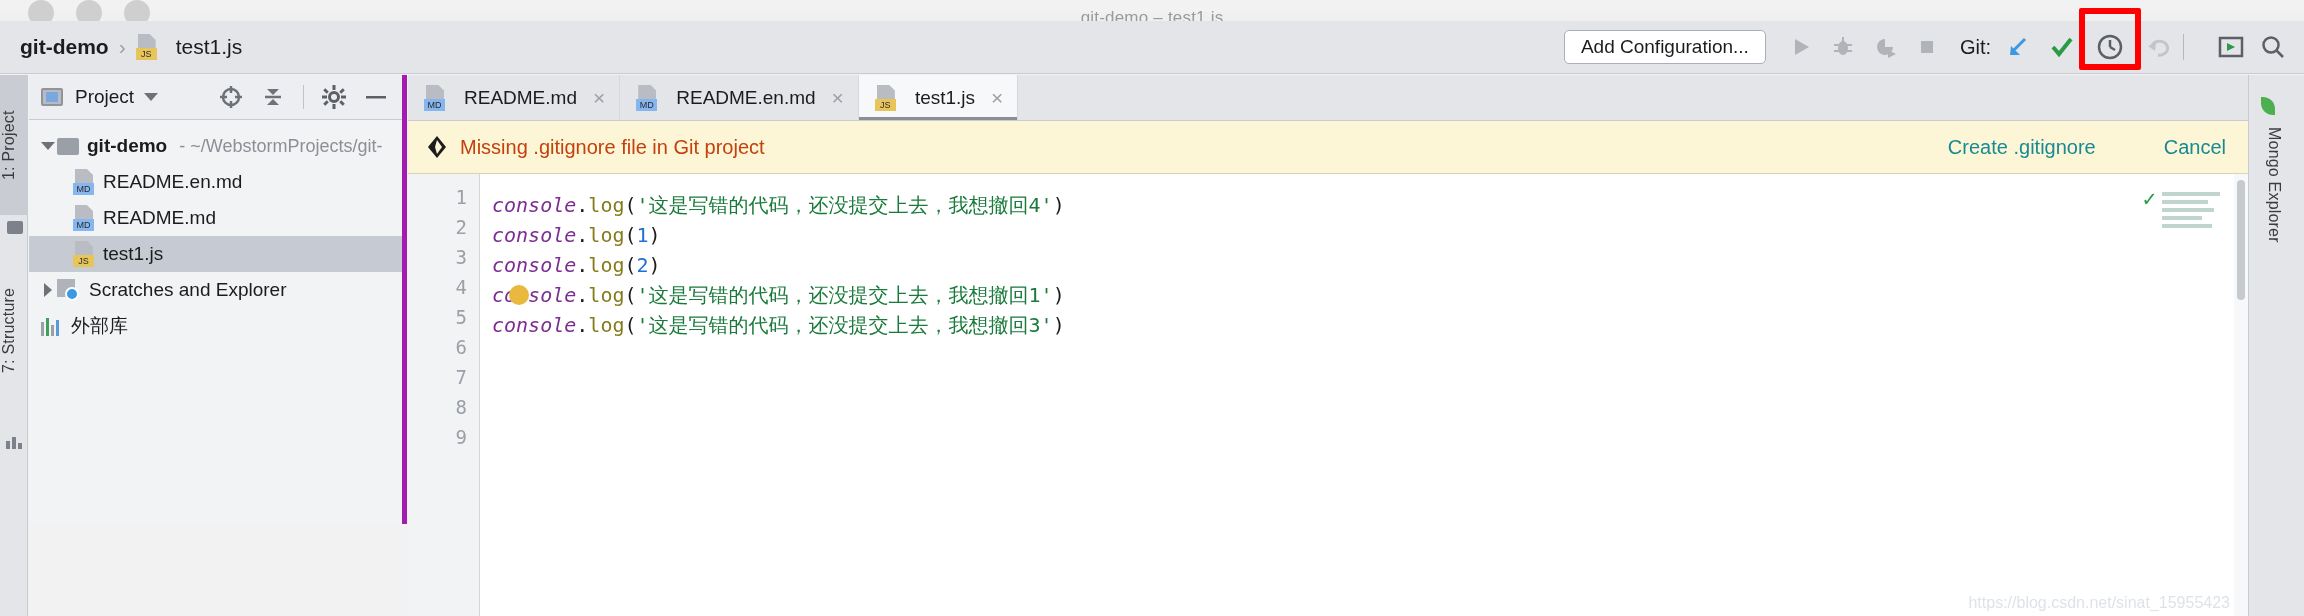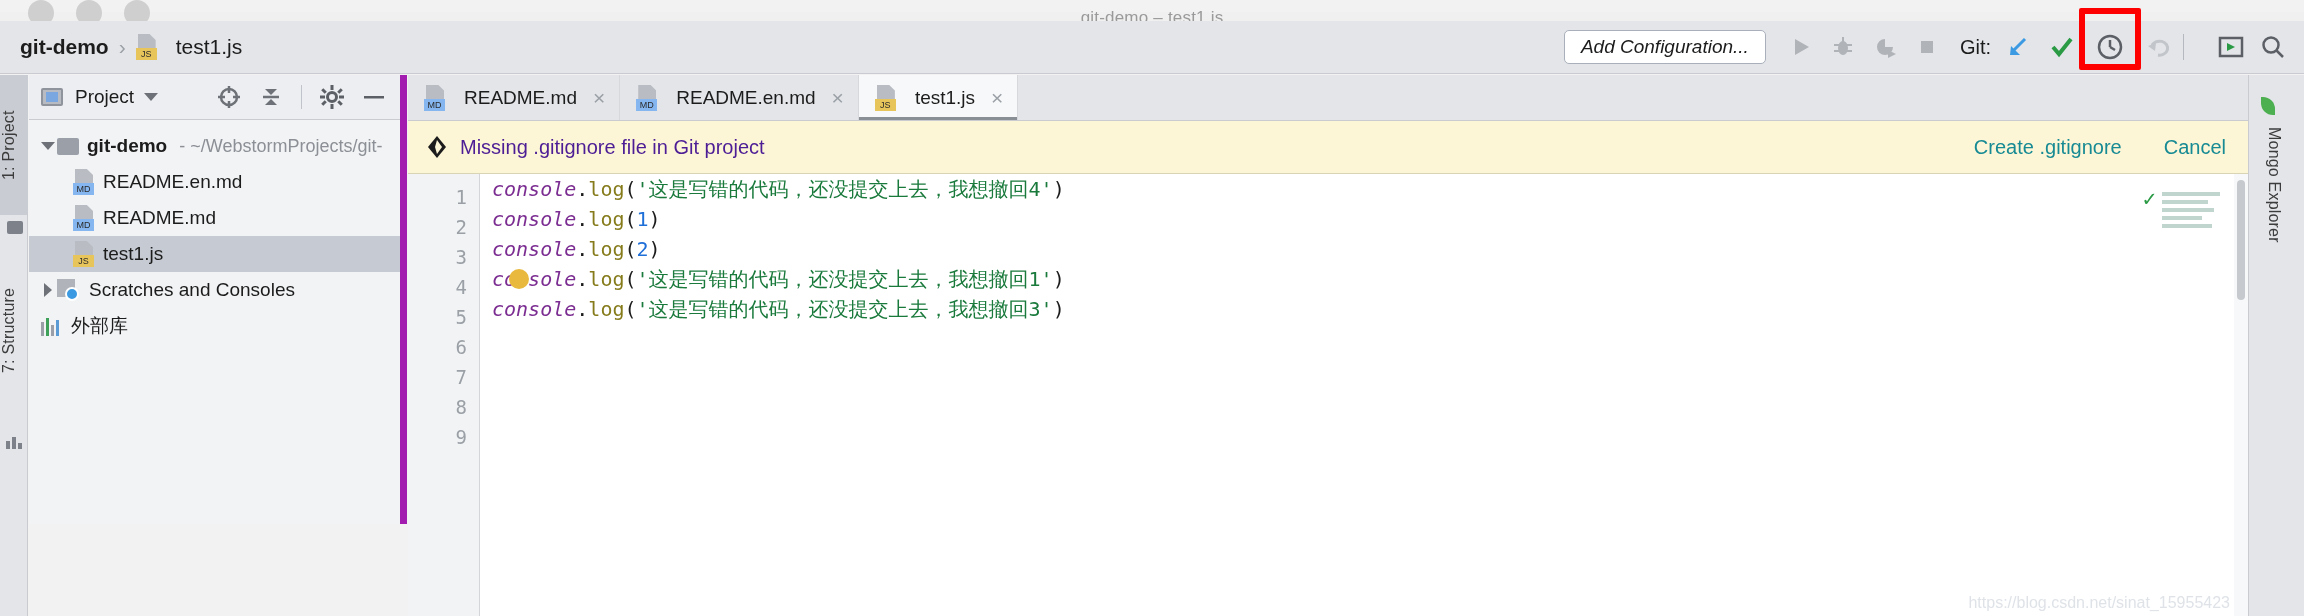--- a/index.html
+++ b/index.html
@@ -32,21 +32,21 @@
   }
   .breadcrumb { display: flex; align-items: center; margin-left: 20px; gap: 10px; }
   .bc-proj { font-size: 21px; font-weight: bold; color: #1c1c1c; }
   .bc-sep { font-size: 21px; color: #9aa0a6; }
   .bc-file { font-size: 21px; color: #1c1c1c; }
   .spacer { flex: 1; }
 
   .btn-config {
     height: 34px; padding: 0 16px; border: 1px solid #a9b0bb; border-radius: 5px;
     background: #ffffff; font-size: 19px; color: #1c1c1c;
-    display: flex; align-items: center; cursor: default; font-style: italic;
+    display: flex; align-items: center; cursor: default;
   }
   .tb-icons { display: flex; align-items: center; gap: 16px; margin-left: 22px; }
   .tb-ico { width: 26px; height: 26px; display: flex; align-items: center; justify-content: center; }
   .tb-sep { width: 1px; height: 26px; background: #b5b8be; margin: 0 12px; }
   .git-label { font-size: 20px; color: #1c1c1c; margin-left: 20px; margin-right: 14px; }
   .git-icons { display: flex; align-items: center; gap: 18px; }
   .hist-wrap { position: relative; width: 34px; height: 34px; display: flex; align-items: center; justify-content: center; }
   .hist-box {
     position: absolute; left: -14px; top: -22px; width: 62px; height: 62px;
     border: 6px solid #ff0000; border-radius: 2px; pointer-events: none;
@@ -62,21 +62,21 @@
     position: absolute; left: 0; width: 28px;
     writing-mode: vertical-rl; transform: rotate(180deg);
     font-size: 16px; color: #3c3c3c; text-align: center;
     padding: 8px 0; letter-spacing: .2px;
   }
   .vtab.active { background: #c9ccd2; }
 
   
   .project-panel {
     position: absolute; left: 29px; top: 75px; width: 378px; height: 449px;
-    background: #f2f3f5; border-right: 7px solid #a21caf;
+    background: #f2f3f5; border-right: 5px solid #a21caf;
   }
   .pp-header {
     height: 45px; display: flex; align-items: center;
     border-bottom: 1px solid #c9cbd1; background: #eceef1;
   }
   .pp-title { font-size: 19px; color: #1c1c1c; margin-left: 12px; }
   .pp-folder-ico {
     width: 22px; height: 18px; margin-left: 12px;
     background: #b8bbc2; border: 2px solid #8f939b; border-radius: 2px;
     position: relative;
@@ -137,32 +137,32 @@
   .tab.active::after {
     content:""; position:absolute; left:0; right:0; bottom:0; height:3px; background:#8a8f96;
   }
   .tab-close { color:#9aa0a6; font-size:21px; margin-left:6px; }
 
   .notify {
     height: 53px; background:#fcf6d6; border-bottom:1px solid #d9d4b4;
     display:flex; align-items:center; padding: 0 22px 0 18px;
   }
   .notify-ico { width:22px;height:26px; margin-right:12px; display:flex;align-items:center;justify-content:center;}
-  .notify-text { font-size:20px; color:#4c1d95; }
-  .notify-actions { margin-left:auto; display:flex; gap: 42px; }
+  .notify-text { font-size:20px; color:#c2410c; }
+  .notify-actions { margin-left:auto; display:flex; gap: 68px; }
   .notify-link { font-size:20px; color:#178a94; cursor:pointer; }
 
   .code-wrap { position:relative; height: 442px; background:#ffffff; display:flex; }
   .gutter {
     width: 72px; background:#f2f3f5; border-right:1px solid #d3d5d9;
     padding-top: 8px; text-align:right;
   }
   .gutter .ln { height: 30px; line-height:30px; font-size:19px; color:#9aa0a6; padding-right:12px; font-family:"DejaVu Sans Mono", monospace; }
   .code {
-    flex:1; position:relative; padding-top:0; overflow:hidden;
+    flex:1; position:relative; padding-top:16px; overflow:hidden;
     font-family:"DejaVu Sans Mono", monospace; font-size:20px;
   }
   .cline { height:30px; line-height:30px; padding-left:12px; white-space:nowrap; position:relative; }
   .cline.hl { background:#e4e9ef; }
   .kw-console { color:#7b2d91; font-style: italic; }
   .kw-dot { color:#1c1c1c; }
   .kw-log { color:#857b1b; }
   .paren { color:#1c1c1c; }
   .paren.match { background:#b8d9f7; }
   .str { color: #1a7a3c; }
@@ -407,21 +407,21 @@
       </div>
 
       <div class="tree-row">
         <span class="twisty">
             <i class="tri-rt"></i>
           </span>
         <span class="scratch-ico">
             <span class="sq"></span>
             <span class="clock"></span>
           </span>
-        <span>Scratches and Consoles</span>
+        <span>Scratches and Explorer</span>
       </div>
 
       <div class="tree-row" style="padding-left:12px;">
         <span class="lib-ico">
           <i style="height:14px"></i>
             <i style="height:18px;background:#3fa05a"></i>
             <i style="height:11px"></i>
             <i style="height:16px;background:#5b9bd5"></i>
         </span>
         <span>外部库</span>

